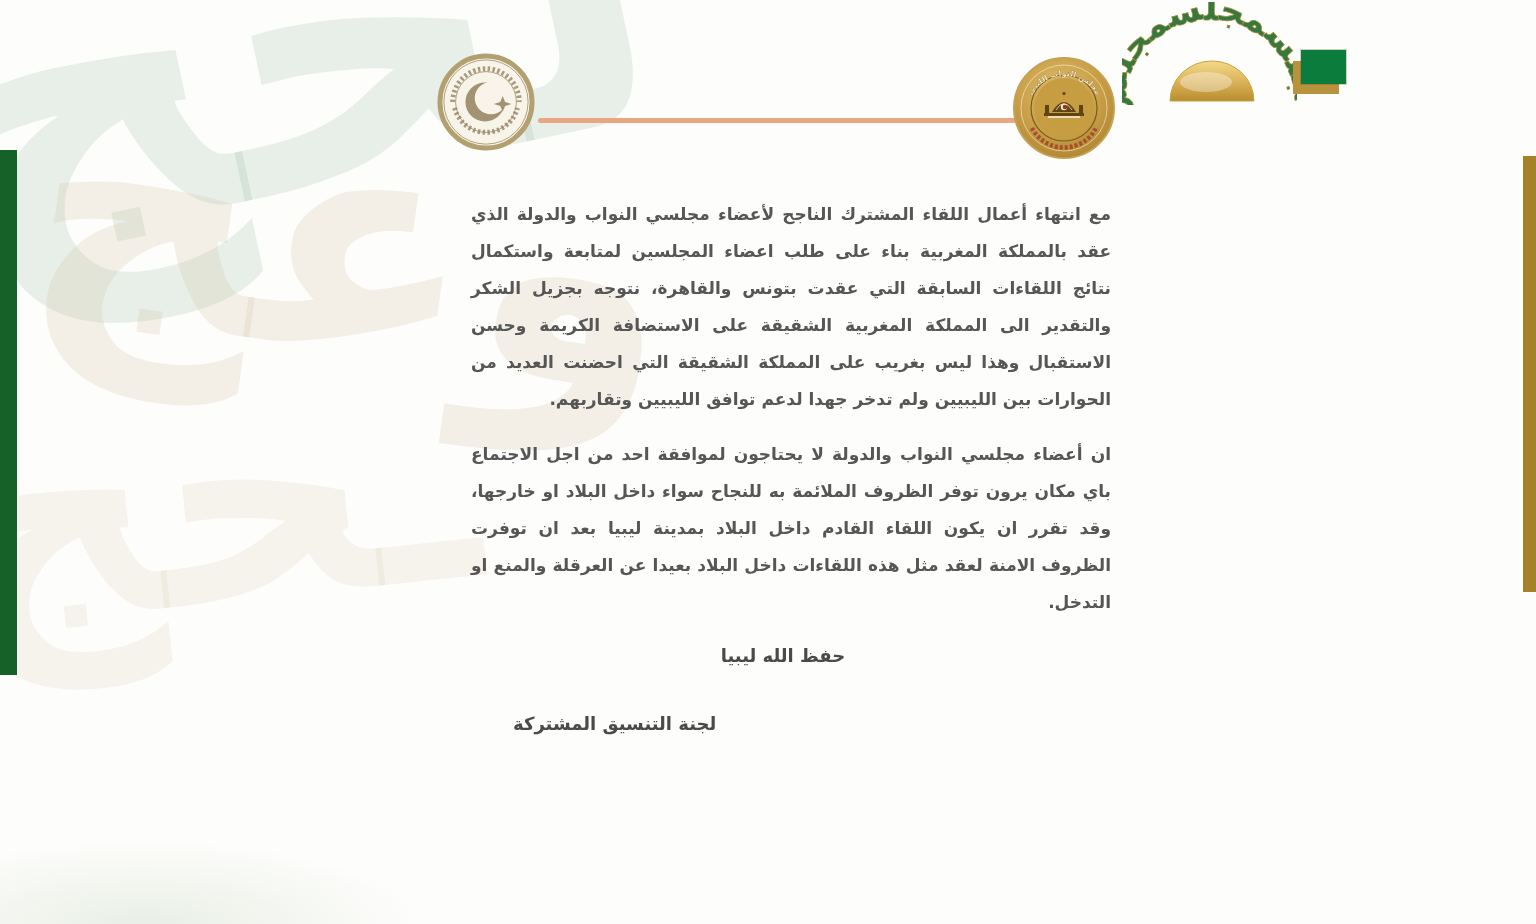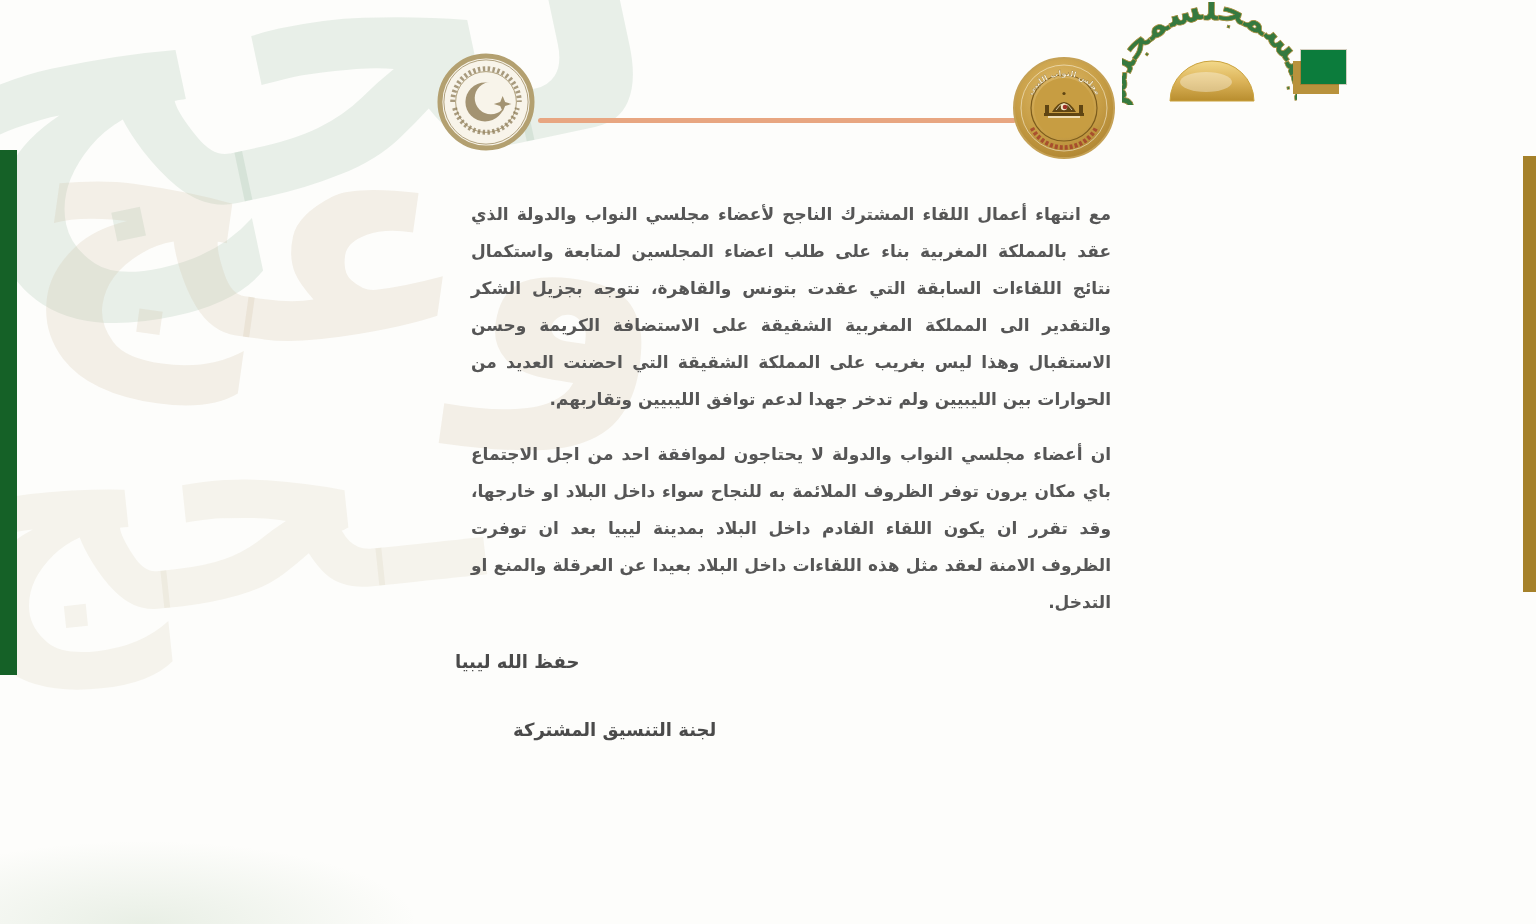--- a/index.html
+++ b/index.html
@@ -34,22 +34,22 @@
   }
   .doc-title{
     font-size:19px;font-weight:bold;color:#454545;text-align:center;
     margin:0 0 44px 0;line-height:27px;
   }
   .para{
     font-size:17px;font-weight:bold;line-height:37px;color:#565656;
     text-align:justify;margin:0 0 18px 16px;
   }
   .closing{
-    font-size:18px;font-weight:bold;color:#4a4a4a;text-align:left;
-    margin:26px 0 0 0;line-height:30px;
+    font-size:18px;font-weight:bold;color:#4a4a4a;text-align:center;
+    margin:20px 0 0 0;line-height:30px;
   }
   .signature{
     font-size:18px;font-weight:bold;color:#4a4a4a;text-align:left;
     padding-left:58px;margin:38px 0 0 0;line-height:30px;
   }
 </style>
 </head>
 <body>
 
 <div class="wm wm1">لحج</div>

